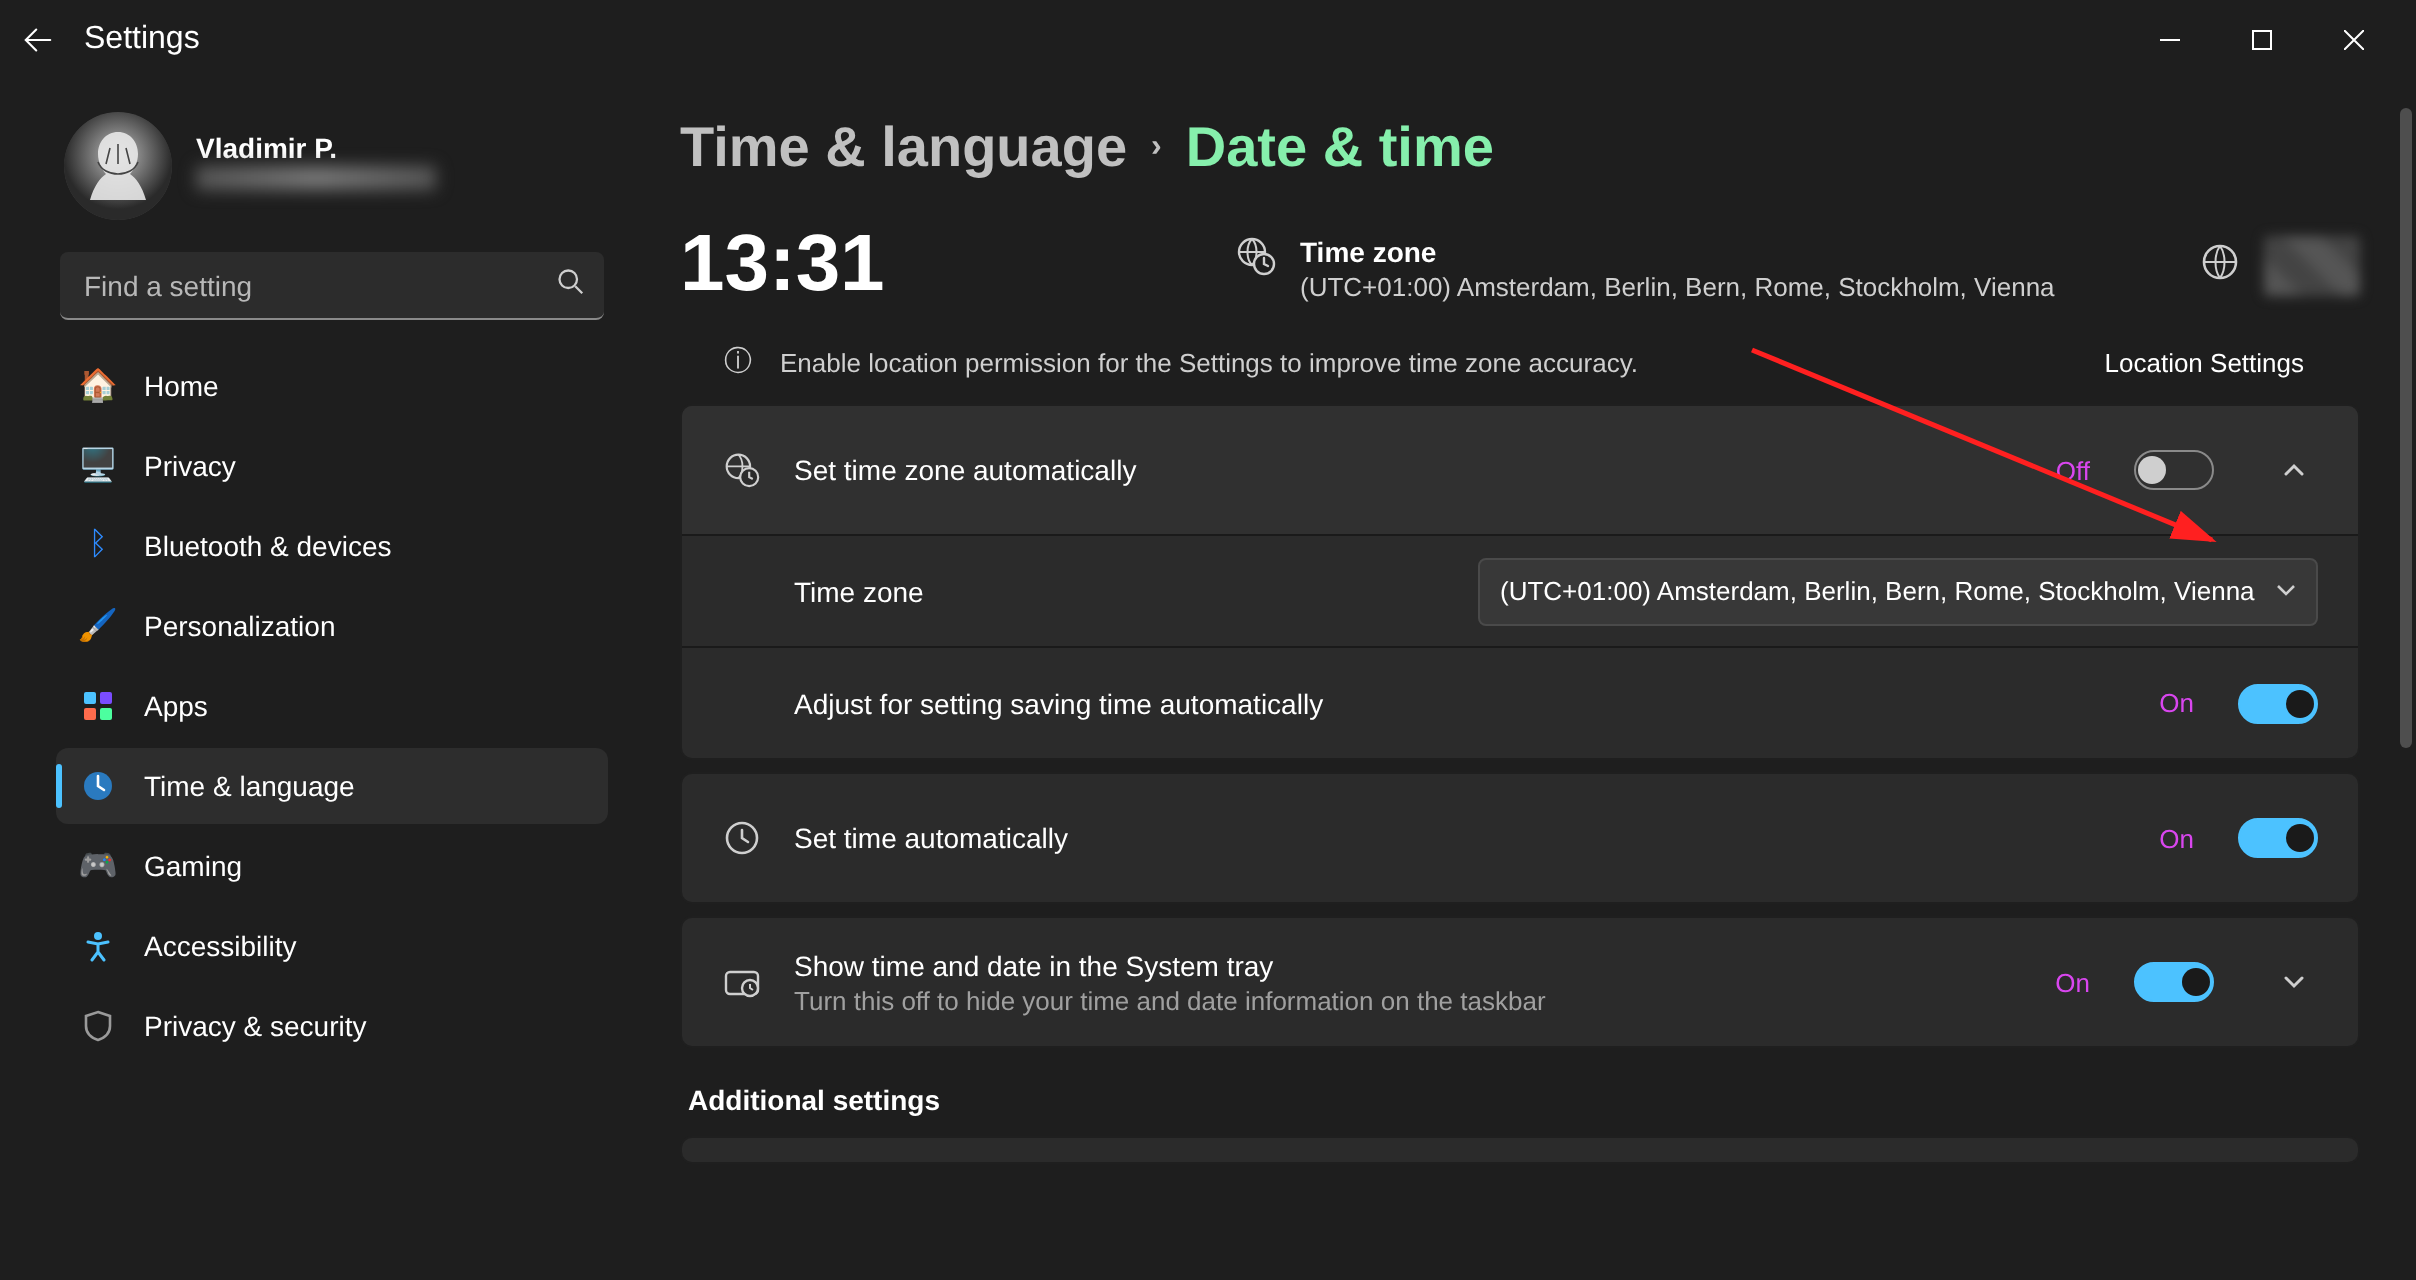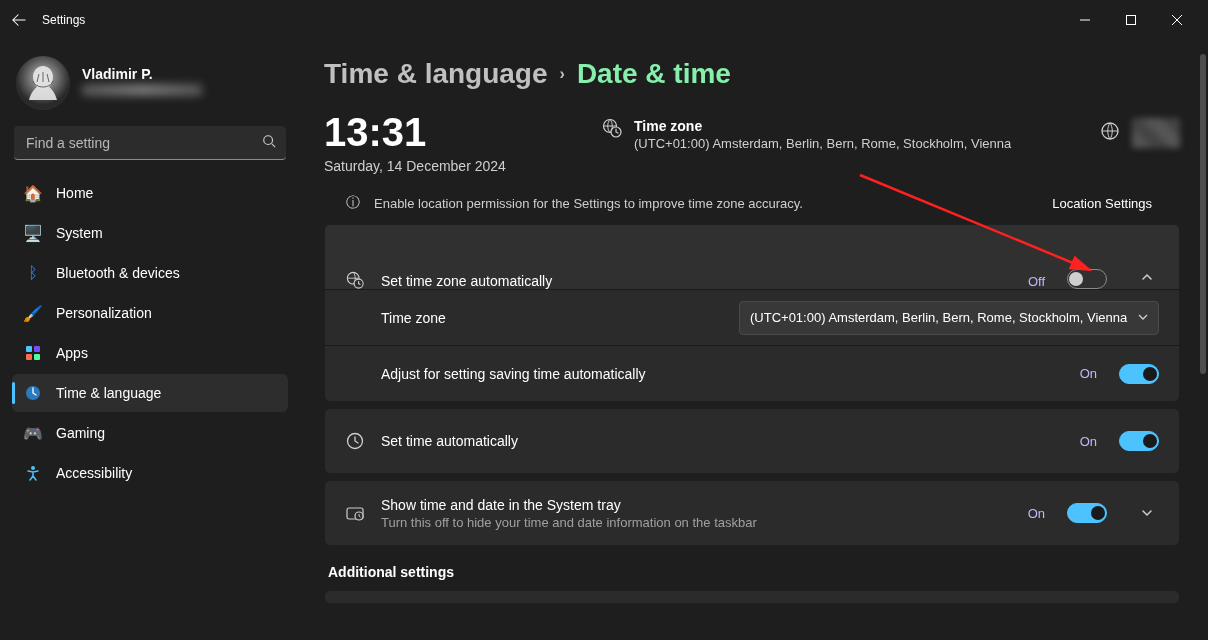--- a/index.html
+++ b/index.html
@@ -1,25 +1,25 @@
 <!DOCTYPE html>
 <html><head>
 <meta charset="utf-8">
 <style>
 * { margin: 0; padding: 0; box-sizing: border-box; font-family: "Segoe UI", -apple-system, sans-serif; }
 body { background: #1e1e1e; color: #ffffff; width: 1208px; height: 640px; overflow: hidden; display: flex; flex-direction: column; }
 .titlebar { display: flex; align-items: center; height: 40px; padding: 0 8px; }
 .titlebar-left { display: flex; align-items: center; gap: 12px; }
 .back-btn { width: 22px; height: 22px; display: flex; align-items: center; justify-content: center; cursor: pointer; border-radius: 4px; color: #ffffff; }
-.app-title { font-size: 12px; color: #ffffff; }
+.app-title { font-size: 16px; color: #ffffff; }
 .titlebar-spacer { flex: 1; }
 .win-controls { display: flex; }
 .win-btn { width: 46px; height: 32px; display: flex; align-items: center; justify-content: center; cursor: pointer; color: #ffffff; }
 
-.app-body { display: flex; flex: 1; overflow: hidden; }
+.app-body { display: flex; flex: 1; overflow: hidden; padding-left: 16px; }
 
 .sidebar { width: 300px; padding: 0 12px; display: flex; flex-direction: column; overflow-y: auto; }
 .user-row { display: flex; align-items: center; gap: 12px; padding: 16px 8px 14px 4px; }
 .avatar { width: 54px; height: 54px; border-radius: 50%; overflow: hidden; background: #3a3a3a; display: flex; align-items: center; justify-content: center; }
 .avatar svg { width: 54px; height: 54px; }
 .user-meta .user-name { font-size: 14px; font-weight: 600; }
 .user-meta .user-email { font-size: 12px; color: #a0a0a0; display: inline-block; filter: blur(4px); background: linear-gradient(90deg,#555,#777,#555); border-radius:2px; height:12px; width:120px;}
 .search-wrap { position: relative; margin: 2px 2px 14px 2px; }
 .search-input { width: 100%; height: 34px; background: #2c2c2c; border: none; border-bottom: 1px solid #8a8a8a; border-radius: 4px; padding: 0 36px 0 12px; color: #ffffff; font-size: 14px; outline: none; }
 .search-input::placeholder { color: #b8b8b8; }
@@ -54,22 +54,22 @@
 .info-banner .banner-link { color: #ffffff; font-size: 13px; cursor:pointer;}
 
 .card { background: #2b2b2b; border: 1px solid #1f1f1f; border-radius: 6px; margin-bottom: 6px; overflow: hidden; }
 .card-row { display: flex; align-items: center; min-height: 64px; padding: 0 20px; gap: 16px; }
 .card-row + .card-row { border-top: 1px solid #1a1a1a; }
 .card-row .row-icon { width: 20px; color: #cfcfcf; display:flex; align-items:center; justify-content:center;}
 .card-row .row-text { flex: 1; }
 .card-row .row-title { font-size: 14px; }
 .card-row .row-sub { font-size: 13px; color: #a0a0a0; margin-top: 2px; }
 .card-row.sub-row { padding-left: 56px; min-height: 56px; }
-.card-row.hover-dark { background: #303030; align-items: flex-end; }
-.state-label { font-size: 13px; color: #c4b5fd; margin-right: 6px;}
+.card-row.hover-dark { background: #303030; }
+.state-label { font-size: 13px; color: #d946ef; margin-right: 6px;}
 .toggle { width: 40px; height: 20px; border-radius: 10px; position: relative; border: 1px solid #8a8a8a; cursor: pointer; }
 .toggle.off .knob { left: 1px; background: #cfcfcf; }
 .toggle.on { background: #4cc2ff; border-color: #4cc2ff; }
 .toggle .knob { position: absolute; top: 2px; width: 14px; height: 14px; background: #1a1a1a; border-radius: 50%; transition: left .15s; }
 .toggle.on .knob { left: 23px; }
 .chev-btn { width: 24px; height: 24px; display: flex; align-items: center; justify-content: center; margin-left: 12px; cursor: pointer; border-radius: 4px; color:#cfcfcf;}
 .select-box { background: #383838; border: 1px solid #4a4a4a; border-radius: 4px; padding: 0 10px; height: 34px; display: flex; align-items: center; gap: 10px; cursor: pointer; font-size: 13px; min-width: 420px; }
 .select-box .sel-chev { margin-left: auto; color: #cfcfcf; }
 
 .section-header { font-size: 14px; font-weight: 600; margin: 18px 0 10px 4px; }
@@ -137,21 +137,21 @@
             <path d="M11 11l4 4" stroke="currentColor" stroke-width="1.3"></path>
           </svg></span>
     </div>
     <div class="nav-list">
       <div class="nav-item">
           <span class="nav-icon">🏠</span>
           <span>Home</span>
         </div>
       <div class="nav-item">
           <span class="nav-icon">🖥️</span>
-          <span>System</span>
+          <span>Privacy</span>
         </div>
       <div class="nav-item">
           <span class="nav-icon" style="color:#2e8bff">ᛒ</span>
           <span>Bluetooth &amp; devices</span>
         </div>
       <div class="nav-item">
           <span class="nav-icon">🖌️</span>
           <span>Personalization</span>
         </div>
       <div class="nav-item">
@@ -180,36 +180,43 @@
         </div>
       <div class="nav-item">
           <span class="nav-icon">
             <svg width="16" height="16" viewBox="0 0 16 16">
               <circle cx="8" cy="3" r="2" fill="#4cc2ff"></circle>
               <path d="M3 6l5 1 5-1M8 7v4l-3 4M8 11l3 4" stroke="#4cc2ff" stroke-width="1.5" fill="none" stroke-linecap="round"></path>
             </svg>
           </span>
           <span>Accessibility</span>
         </div>
+      <div class="nav-item">
+          <span class="nav-icon">
+            <svg width="16" height="16" viewBox="0 0 16 16">
+              <path d="M8 1l6 2v5c0 4-3 6-6 7-3-1-6-3-6-7V3z" fill="none" stroke="#9a9a9a" stroke-width="1.3"></path>
+            </svg>
+          </span>
+          <span>Privacy &amp; security</span>
+        </div>
     </div>
   </div>
 
   <div class="main">
     <div class="main-scrollbar"></div>
 
     <div class="breadcrumb">
       <span class="crumb-parent">Time &amp; language</span>
       <span class="chev">›</span>
       <span class="crumb-current">Date &amp; time</span>
     </div>
 
     <div class="header-row">
       <div class="time-block">
         <div class="big-time">13:31</div>
-        <div class="date-text">Saturday, 14 December 2024</div>
       </div>
       <div class="tz-block">
         <span class="tz-icon"><svg width="20" height="20" viewBox="0 0 20 20">
               <circle cx="8" cy="8" r="6.5" stroke="currentColor" fill="none" stroke-width="1.2"></circle>
               <path d="M1.5 8h13M8 1.5c3 3 3 10 0 13M8 1.5c-3 3-3 10 0 13" stroke="currentColor" fill="none" stroke-width="1"></path>
               <circle cx="14" cy="14" r="5" fill="#1e1e1e" stroke="currentColor" stroke-width="1.2"></circle>
               <path d="M14 11v3l2 1" stroke="currentColor" fill="none" stroke-width="1.2" stroke-linecap="round"></path>
             </svg></span>
         <div class="tz-text">
           <div class="tz-label">Time zone</div>

